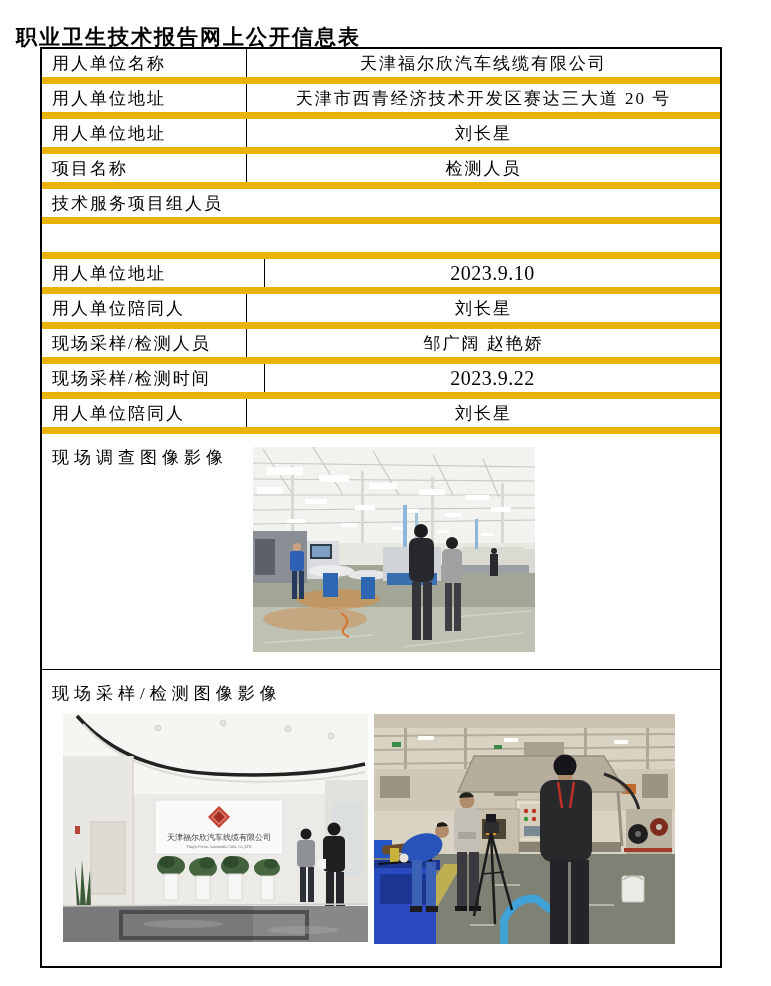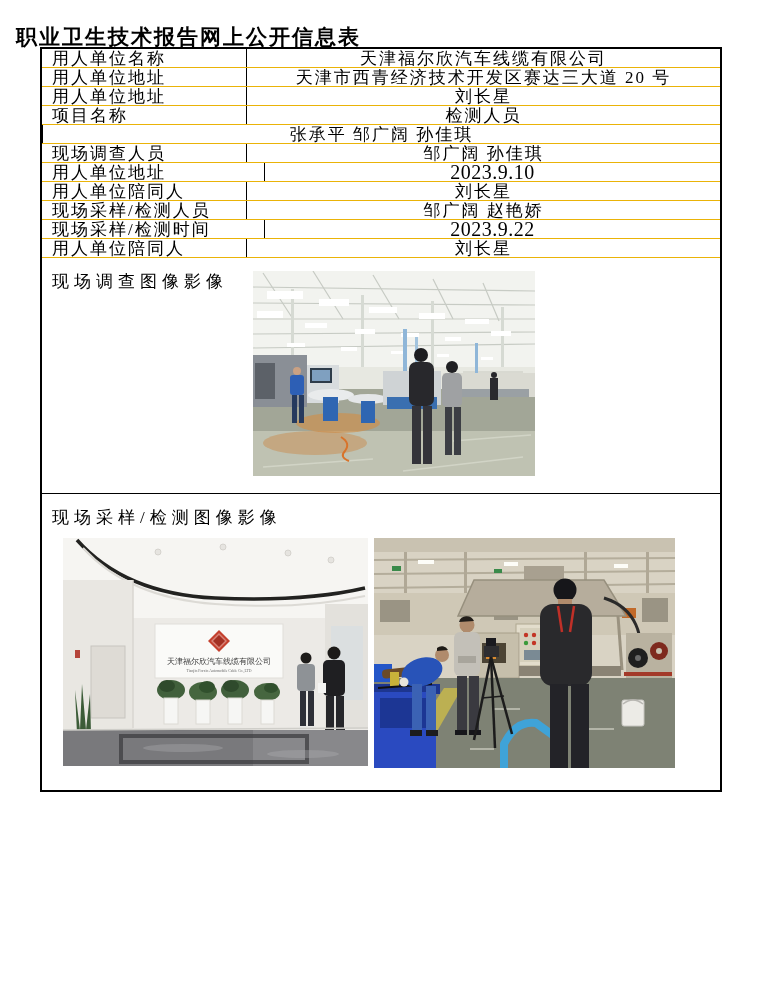--- a/index.html
+++ b/index.html
@@ -8,21 +8,21 @@
     font-family:"Liberation Serif","DejaVu Serif",serif;color:#000;
   }
   .title{
     position:absolute;top:7px;left:0;width:771px;margin:16px;
     text-align:left;font-size:21px;font-weight:bold;letter-spacing:2px;
   }
   .info-table{
     position:absolute;left:40px;top:47px;width:682px;
     border:2px solid #000;box-sizing:border-box;background:#fff;
   }
-  .trow{display:flex;height:19px;border-bottom:1px solid #eab308;box-sizing:border-box;}
+  .trow{display:flex;height:35px;border-bottom:7px solid #eab308;box-sizing:border-box;}
   .cell{box-sizing:border-box;}
   .cell.lab{
     width:204px;display:flex;align-items:center;padding-left:10px;
     font-size:17px;letter-spacing:2px;
   }
   .cell.val{
     flex:1;border-left:1px solid #000;display:flex;align-items:center;justify-content:center;
     font-size:17px;letter-spacing:2px;text-align:center;
   }
   .cell.val.date{font-size:20px;letter-spacing:0.5px;margin-left:18px;}
@@ -53,25 +53,23 @@
   </div>
   <div class="trow">
     <div class="cell lab">用人单位地址</div>
     <div class="cell val">刘长星</div>
   </div>
   <div class="trow">
     <div class="cell lab">项目名称</div>
     <div class="cell val">检测人员</div>
   </div>
   <div class="trow">
-    <div class="cell val">张承平 邹广阔 孙佳琪</div>
-  </div>
-  <div class="trow">
-    <div class="cell lab">现场调查人员</div>
-    <div class="cell val">邹广阔 孙佳琪</div>
+    <div class="cell lab">技术服务项目组人员</div>
+  </div>
+  <div class="trow">
   </div>
   <div class="trow">
     <div class="cell lab">用人单位地址</div>
     <div class="cell val date">2023.9.10</div>
   </div>
   <div class="trow">
     <div class="cell lab">用人单位陪同人</div>
     <div class="cell val">刘长星</div>
   </div>
   <div class="trow">

